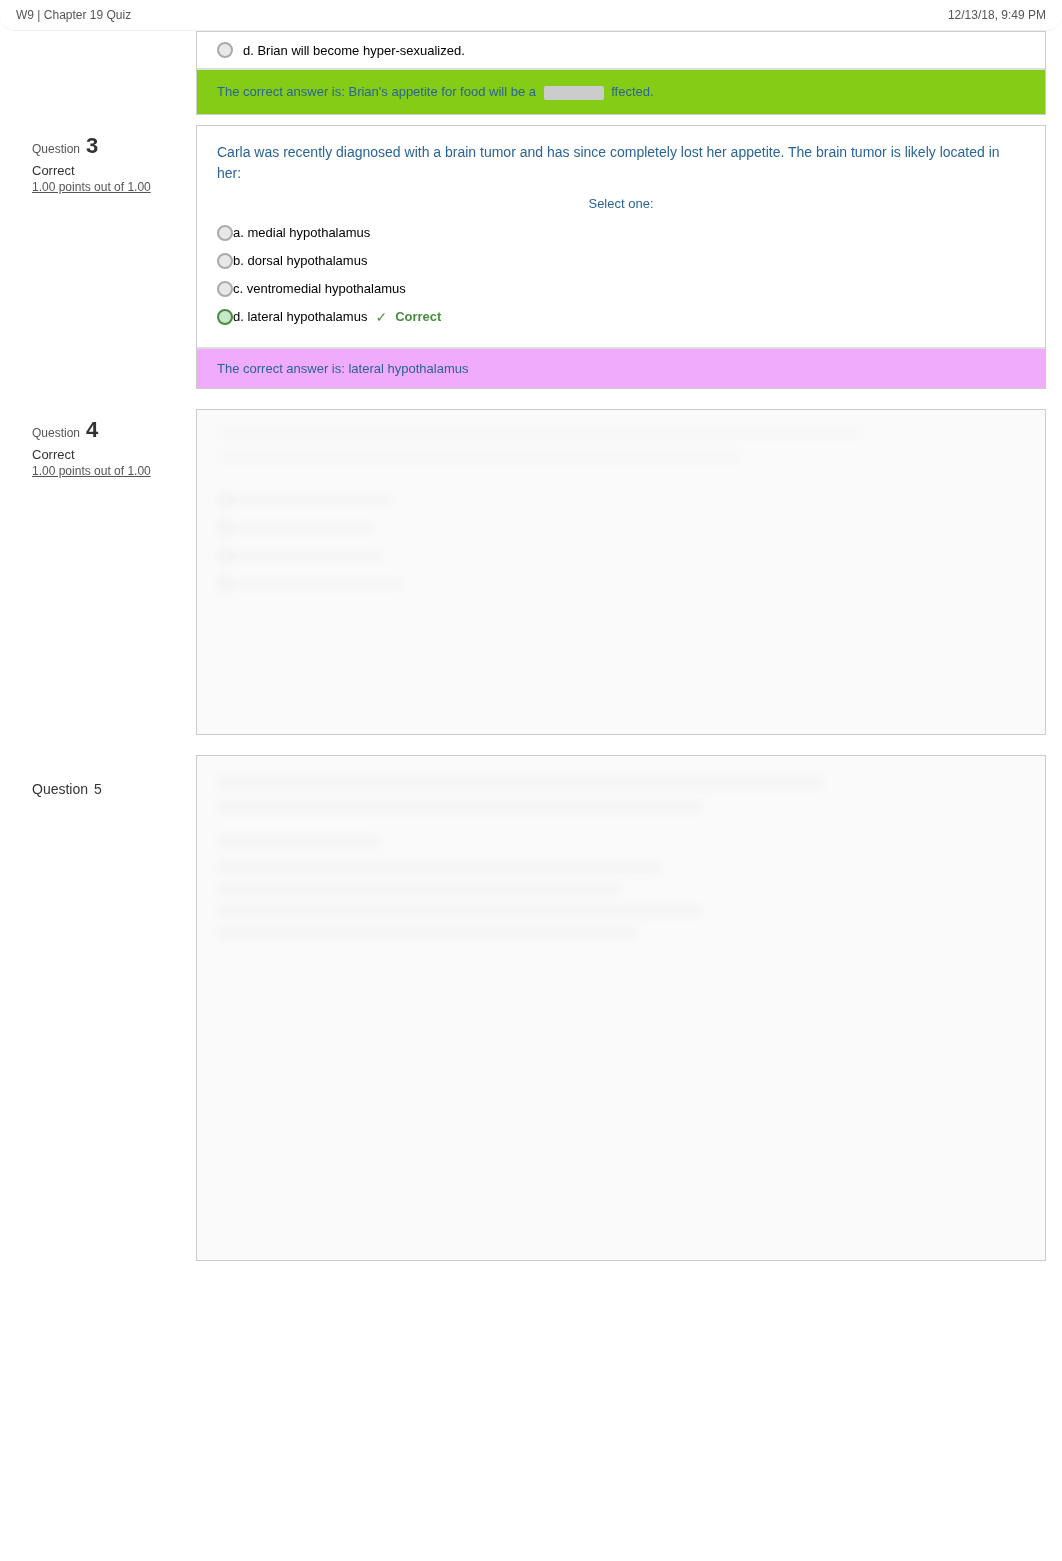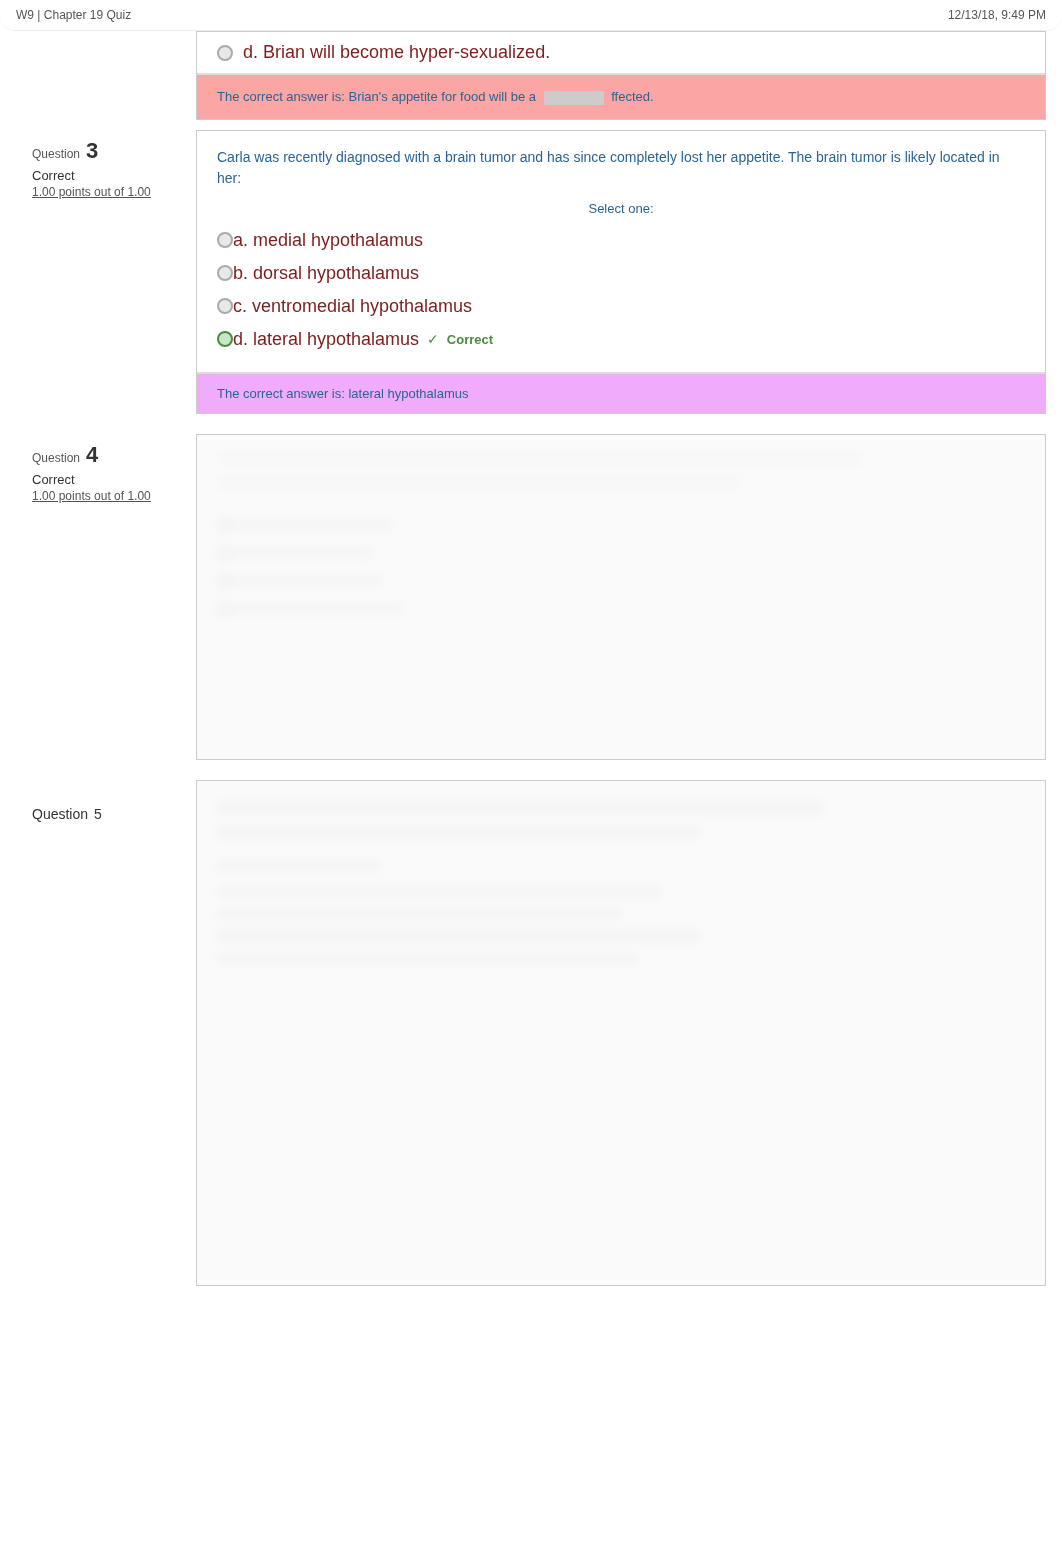--- a/index.html
+++ b/index.html
@@ -86,22 +86,22 @@
     }
     .radio-circle {
       width: 16px;
       height: 16px;
       border-radius: 50%;
       border: 2px solid #aaa;
       background: #e8e8e8;
       flex-shrink: 0;
     }
     .answer-text {
-      color: #7f1d1d;
-      font-size: 18px;
+      color: #000000;
+      font-size: 13px;
       text-align: right;
     }
     .correct-badge {
       color: #4a8c3f;
       font-weight: bold;
       font-size: 13px;
       margin-left: 8px;
     }
     .correct-answer-bar {
       background: #f0abfc;
@@ -132,21 +132,21 @@
       margin: 0 0 0 0;
     }
     .top-option-row {
       display: flex;
       align-items: center;
       padding: 10px 20px;
       gap: 10px;
       background: #fff;
     }
     .correct-answer-note {
-      background: #fca5a5;
+      background: #84cc16;
       border-top: 1px solid #ddd;
       padding: 14px 20px;
       color: #2a6496;
       font-size: 13px;
     }
     
     .redacted {
       display: inline-block;
       background: #ccc;
       height: 14px;

